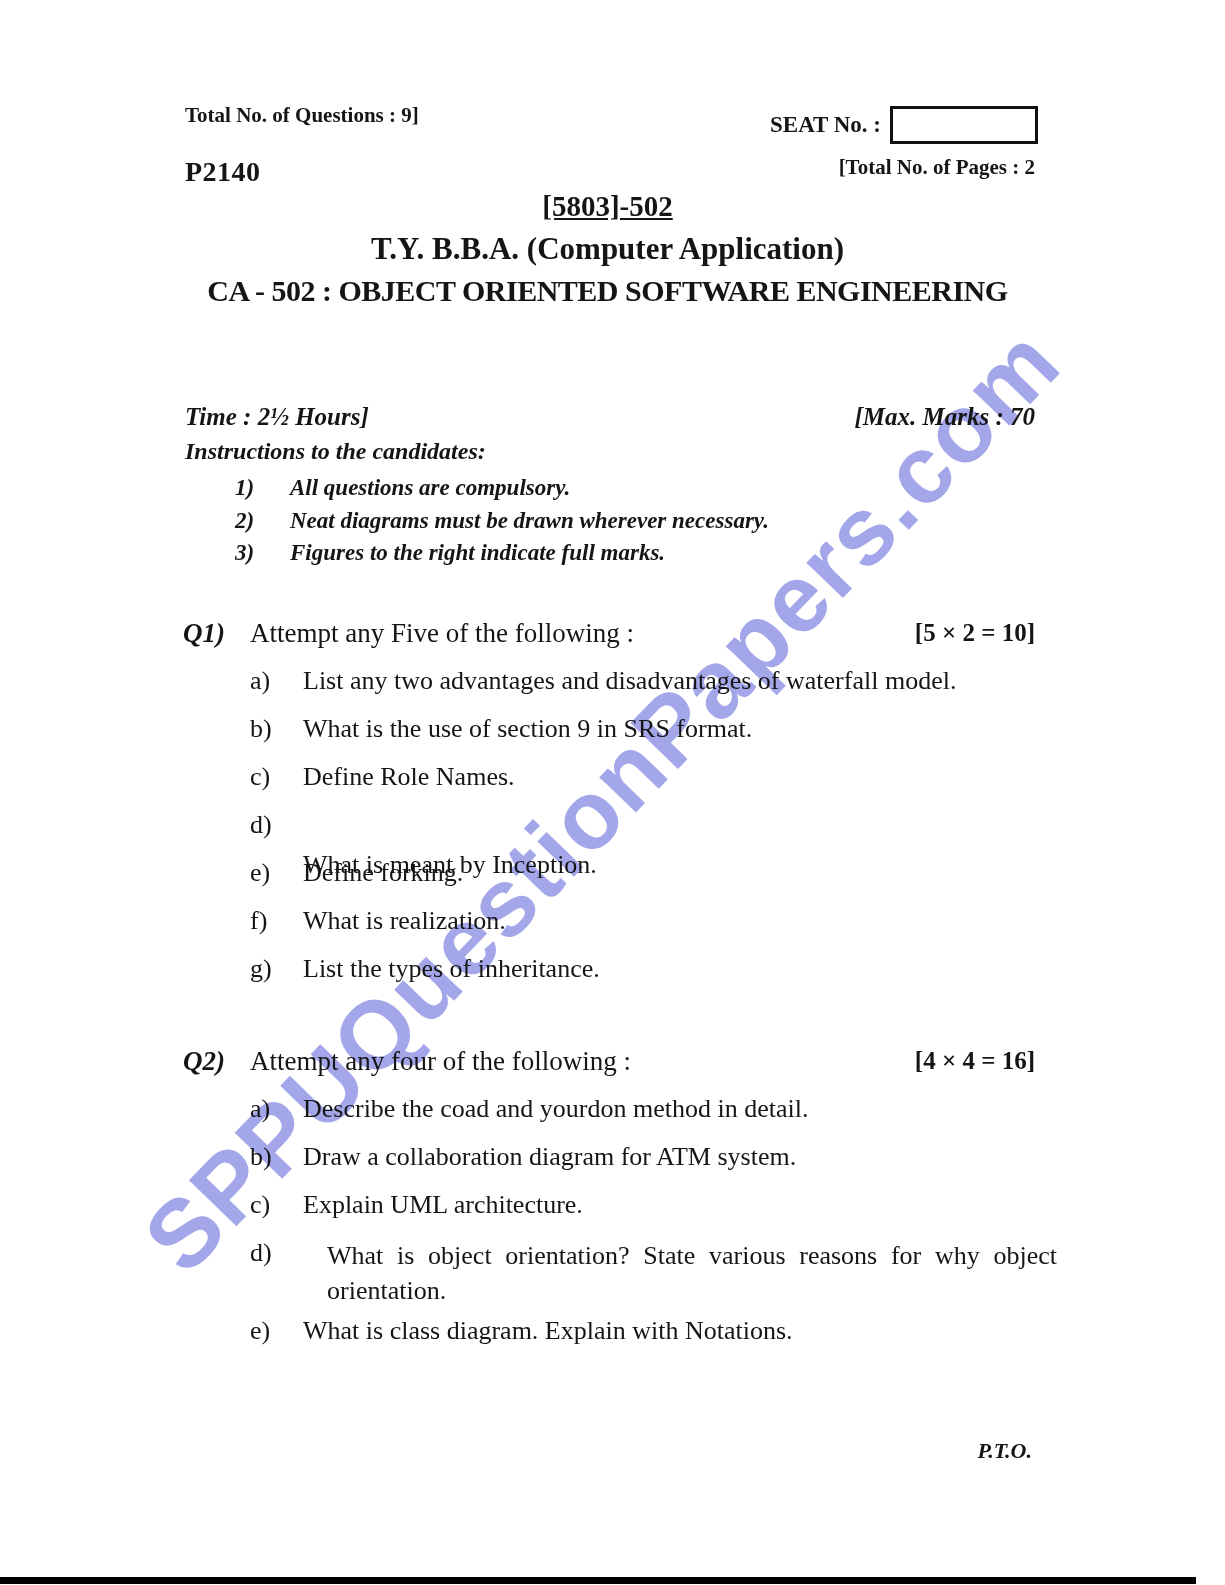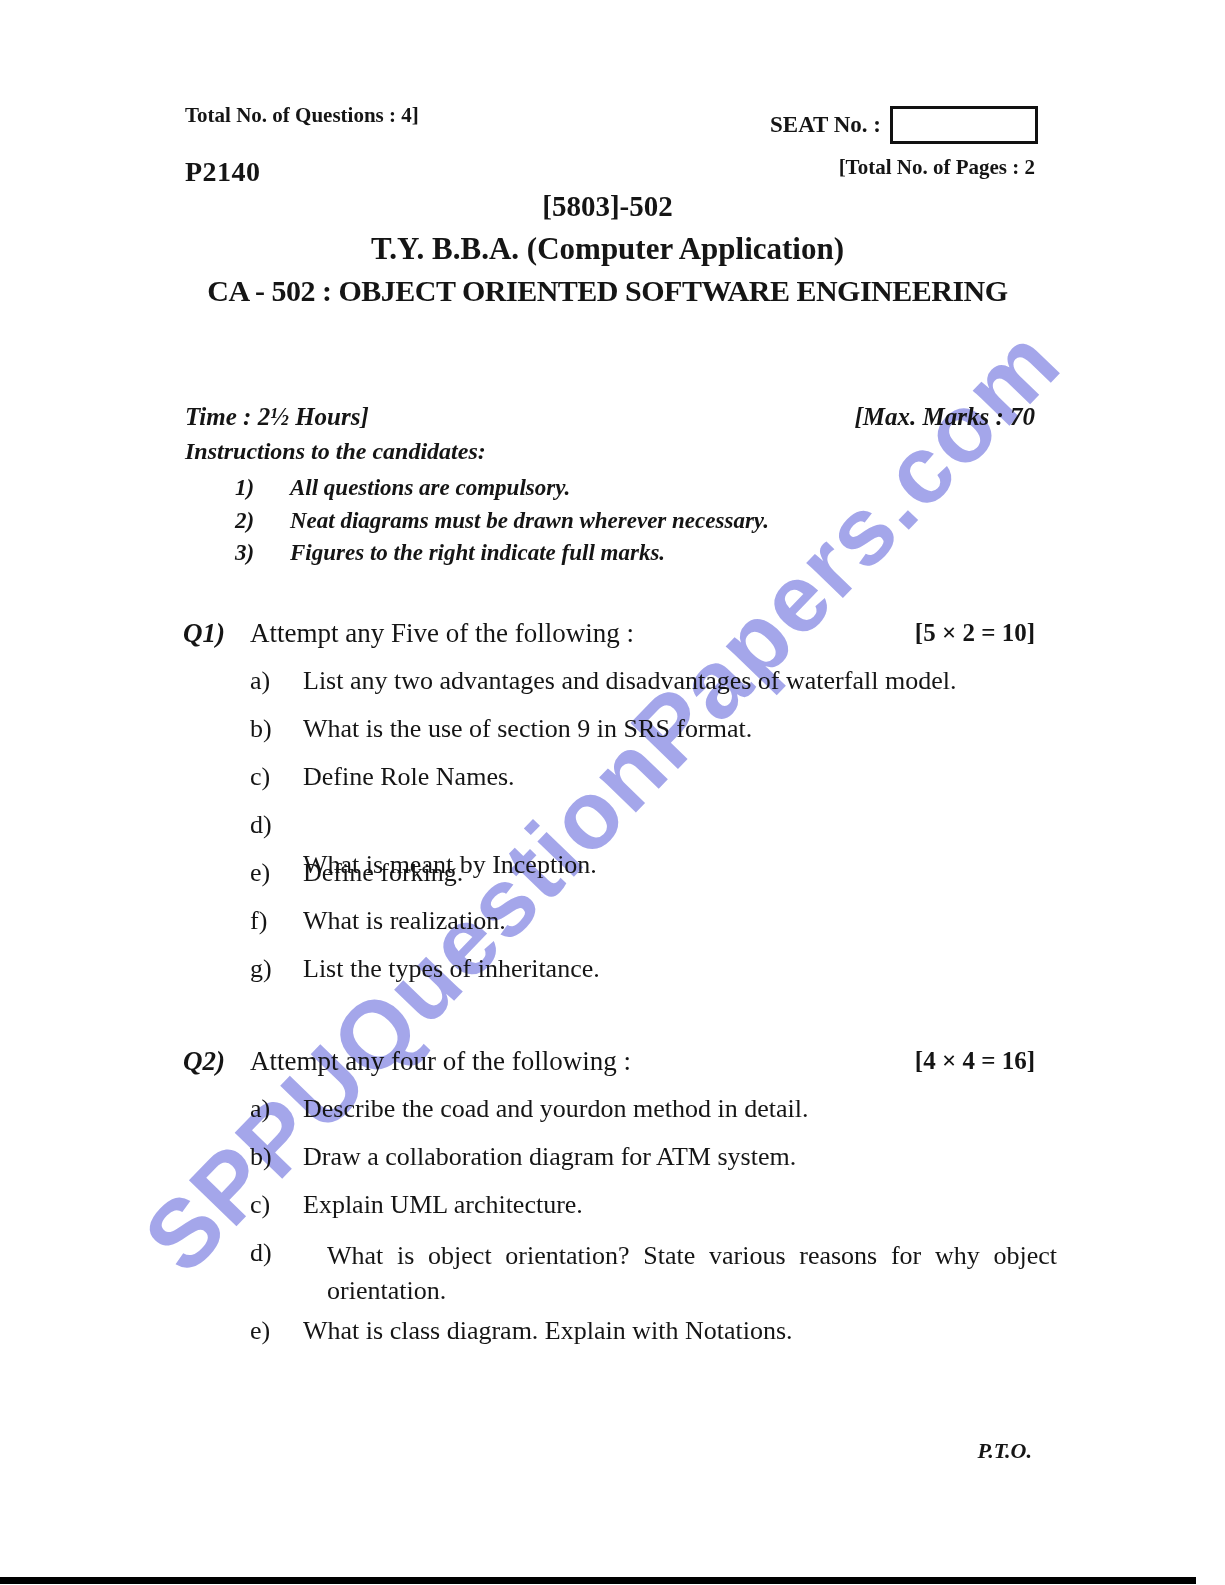--- a/index.html
+++ b/index.html
@@ -91,31 +91,31 @@
     z-index: 2;
   }
 </style>
 </head>
 <body>
 
 <div class="page">
 
   <div class="watermark" style="color: rgb(142, 145, 230);">SPPUQuestionPapers.com</div>
 
-  <div class="abs z-content hdr-bold" style="left:185px; top:103px;">Total No. of Questions : 4]</div>
+  <div class="abs z-content hdr-bold" style="left:185px; top:103px;">Total No. of Questions : 9]</div>
 
   <div class="abs z-content seat-label" style="left:770px; top:112px;">SEAT No. :</div>
 
   <input class="abs z-content seat-box" style="left: 890px; top: 106px;" value="">
 
   <div class="abs z-content paper-code" style="left:185px; top:156px;">P2140</div>
 
   <div class="abs z-content hdr-bold right-align" style="right:190px; top:155px;">[Total No. of Pages : 2</div>
 
-  <div class="abs z-content title-line t-code" style="top:190px;">[5803]-502</div>
+  <div class="abs z-content title-line t-code" style="top:190px;text-decoration:underline;">[5803]-502</div>
   <div class="abs z-content title-line t-course" style="top:231px;">T.Y. B.B.A. (Computer Application)</div>
   <div class="abs z-content title-line t-subject" style="top:274px;">CA - 502 : OBJECT ORIENTED SOFTWARE ENGINEERING</div>
 
   <div class="abs z-content meta-text" style="left:185px; top:403px;">Time : 2½ Hours]</div>
   <div class="abs z-content meta-text right-align" style="right:190px; top:403px;">[Max. Marks : 70</div>
 
   <div class="abs z-content inst-head" style="left:185px; top:438px;">Instructions to the candidates:</div>
 
   <div class="abs z-content inst-num" style="left:235px; top:475px;">1)</div>
   <div class="abs z-content inst-text" style="left:290px; top:475px;">All questions are compulsory.</div>

